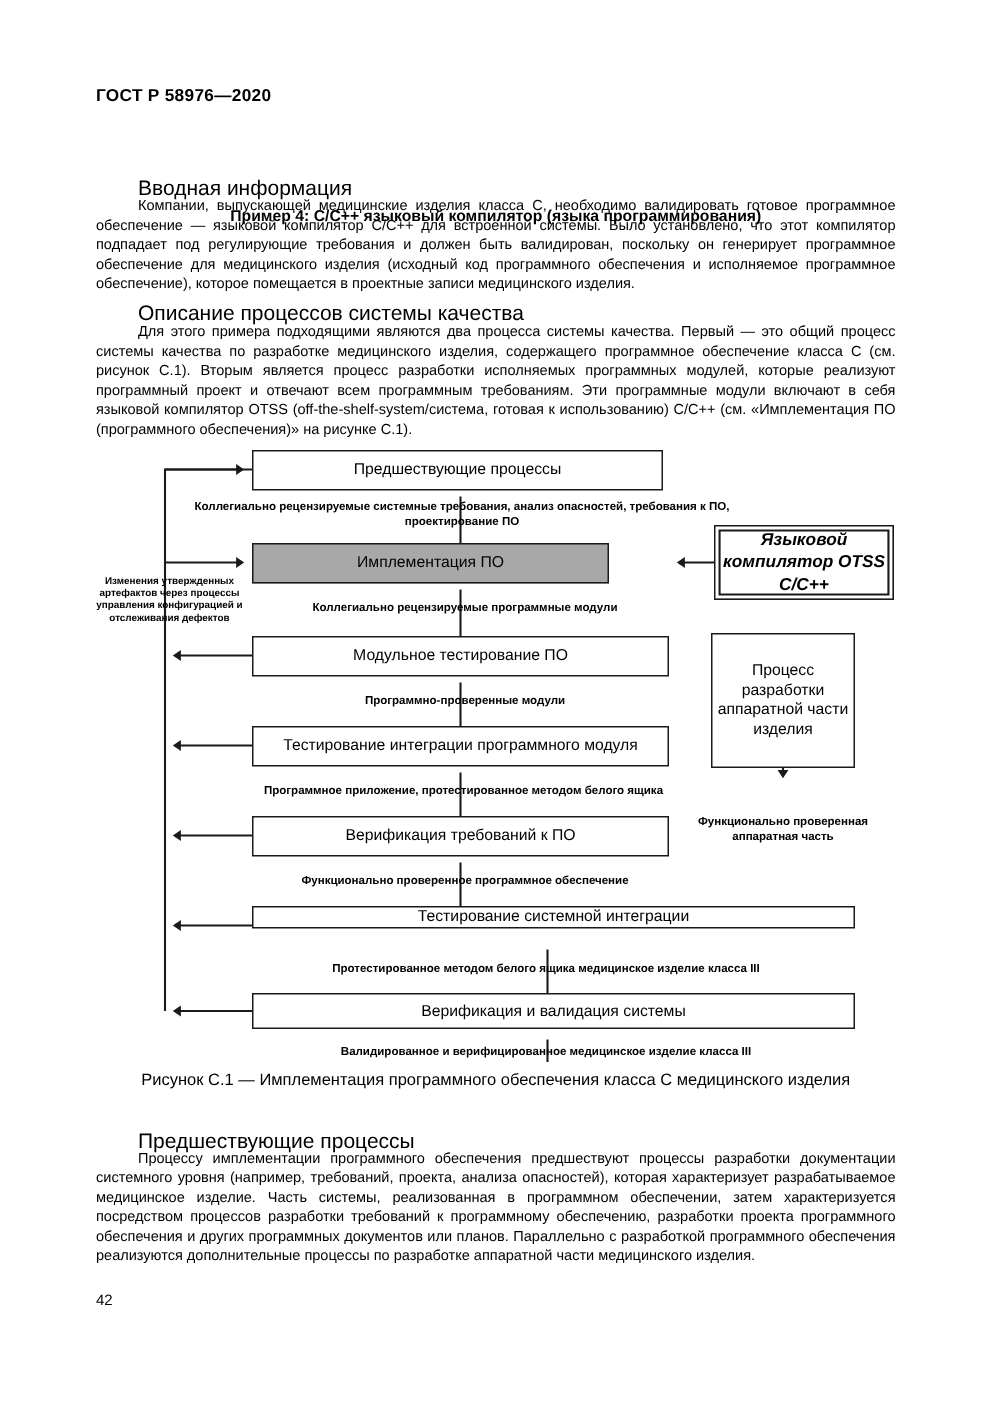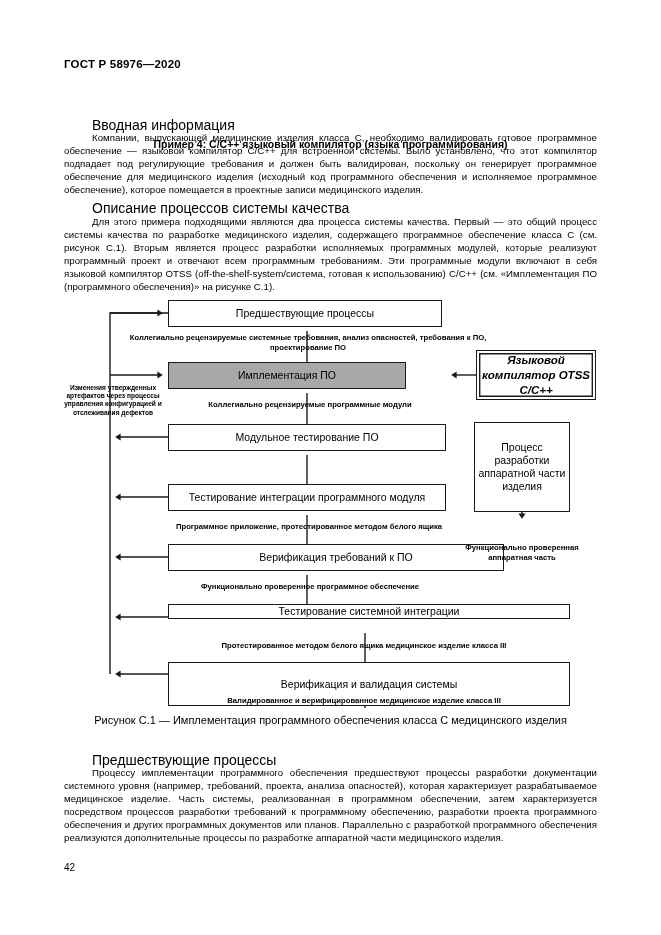--- a/index.html
+++ b/index.html
@@ -202,40 +202,41 @@
     <div class="node shaded" style="left:168px; top:66px; width:238px; height:27px;">
       <span>Имплементация ПО</span>
     </div>
 
     <div class="edge-label" style="left:140px; top:104px; width:340px;">Коллегиально рецензируемые программные модули</div>
 
     <div class="node" style="left:168px; top:128px; width:278px; height:27px;">
       <span>Модульное тестирование ПО</span>
     </div>
 
+    <div class="edge-label" style="left:160px; top:166px; width:300px;">Программно-проверенные модули</div>
 
     <div class="node" style="left:168px; top:188px; width:278px; height:27px;">
       <span>Тестирование интеграции программного модуля</span>
     </div>
 
     <div class="edge-label" style="left:64px; top:226px; width:490px;">Программное приложение, протестированное методом белого ящика</div>
 
-    <div class="node" style="left:168px; top:248px; width:336px; height:27px;">
+    <div class="node" style="left:168px; top:248px; width:278px; height:27px;">
       <span>Верификация требований к ПО</span>
     </div>
 
     <div class="edge-label" style="left:100px; top:286px; width:420px;">Функционально проверенное программное обеспечение</div>
 
     <div class="node" style="left:168px; top:308px; width:402px; height:15px;">
       <span>Тестирование системной интеграции</span>
     </div>
 
     <div class="edge-label" style="left:104px; top:345px; width:520px;">Протестированное методом белого ящика медицинское изделие класса III</div>
 
-    <div class="node" style="left:168px; top:366px; width:402px; height:44px;">
+    <div class="node" style="left:168px; top:366px; width:402px; height:24px;">
       <span>Верификация и валидация системы</span>
     </div>
 
     <div class="edge-label" style="left:104px; top:400px; width:520px;">Валидированное и верифицированное медицинское изделие класса III</div>
 
     <div class="side-label" style="left:52px; top:88px; width:122px;">Изменения утвержденных артефактов через процессы управления конфигурацией и отслеживания дефектов</div>
 
     <div class="node double" style="left:476px; top:54px; width:120px; height:50px;">
       <span>Языковой компилятор OTSS C/C++</span>
     </div>

